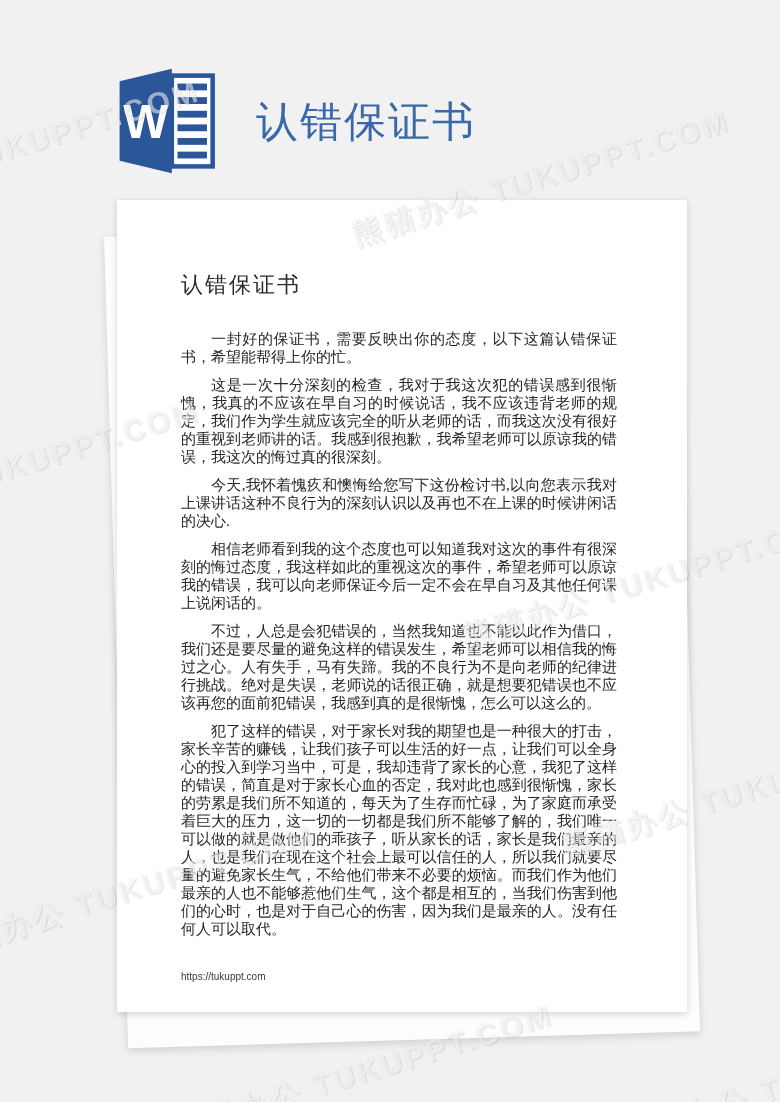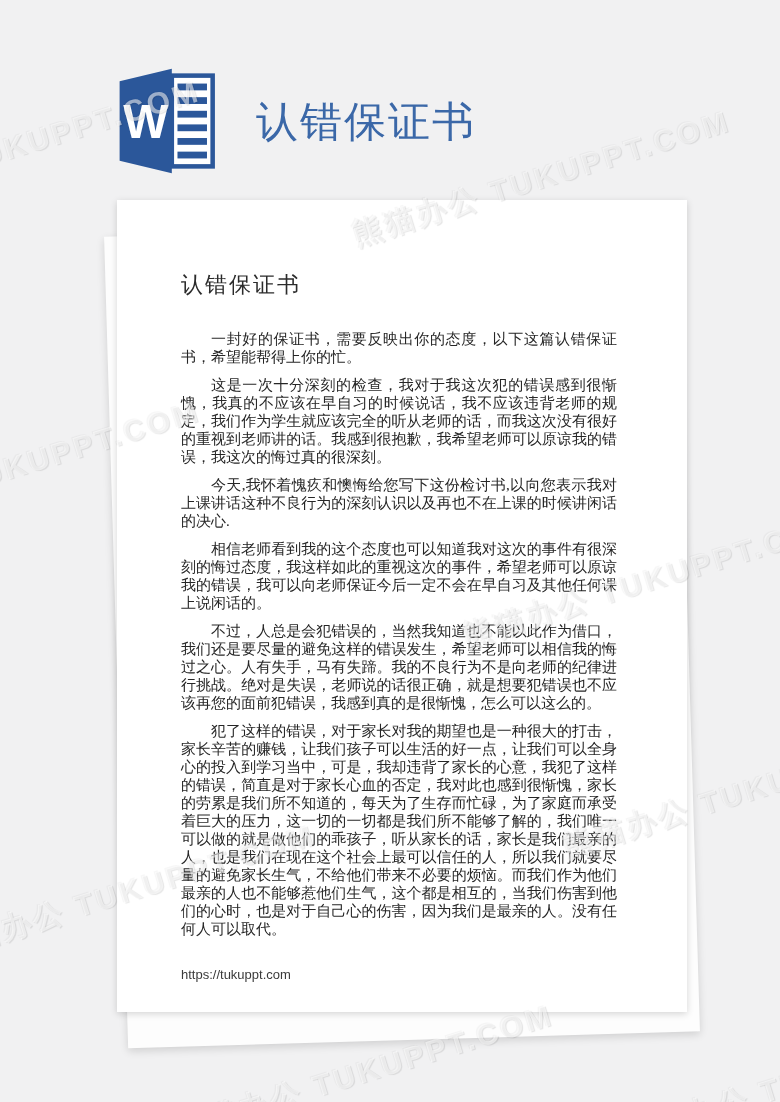--- a/index.html
+++ b/index.html
@@ -41,21 +41,21 @@
   .doc-body{color:#262626;}
   .doc-para{
     margin:0 0 10px 0;
     font-size:15px;line-height:18px;
     text-indent:2em;text-align:justify;
     font-family:"Liberation Serif","DejaVu Serif",serif;
     color:#262626;
   }
   .doc-footer{
     position:absolute;left:64px;bottom:30px;
-    font-size:13px;color:#3a3a3a;
+    font-size:10px;color:#3a3a3a;
     font-family:"Liberation Sans","DejaVu Sans",sans-serif;
   }
   
   .wm{
     position:absolute;z-index:5;
     white-space:nowrap;
     transform:rotate(-17deg);
     font-size:30px;font-weight:bold;letter-spacing:3px;
     color:rgba(255,255,255,0.55);
     text-shadow:1px 1px 1px rgba(0,0,0,0.10), -1px -1px 1px rgba(0,0,0,0.04);

